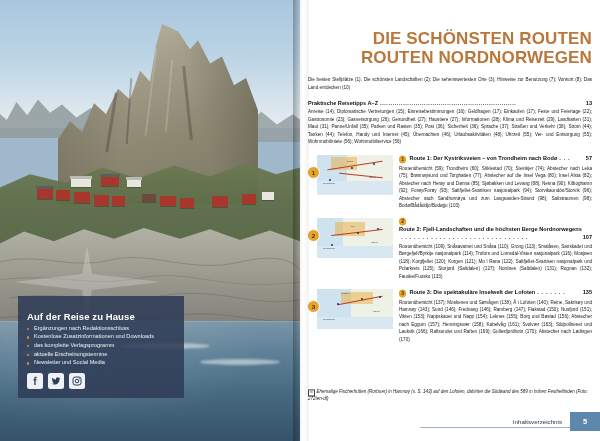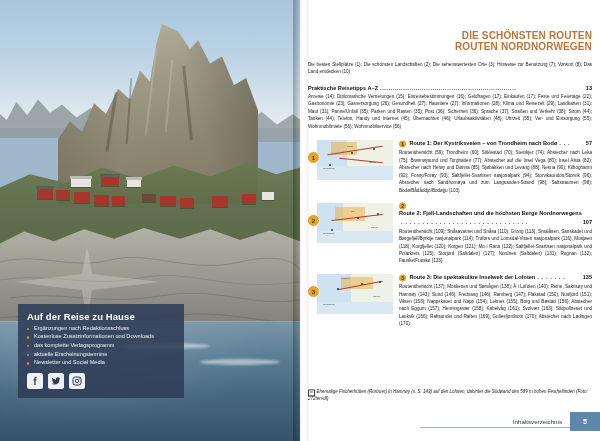--- a/index.html
+++ b/index.html
@@ -66,21 +66,21 @@
     opacity:.7;}
   .sea-foam{position:absolute;background:rgba(235,240,243,.55);border-radius:50%;filter:blur(1px);}
 
   
   .ghost{position:absolute;left:12px;top:236px;width:150px;height:92px;opacity:.22;}
 
   
   .promo{
     position:absolute;left:18px;bottom:43px;width:166px;
     background:rgba(47,60,86,.88);
-    padding:8px 9px 9px 9px;
+    padding:16px 9px 9px 9px;
     box-sizing:border-box;
     color:#ffffff;
   }
   .promo h3{margin:0 0 1px 0;font-size:9.5px;font-weight:bold;letter-spacing:.1px;line-height:1.15;}
   .promo .url{display:block;margin:0 0 6px 0;font-size:8.6px;font-weight:bold;color:#e08a2e;line-height:1.15;}
   .promo ul{margin:0;padding:0;list-style:none;}
   .promo li{position:relative;padding-left:7px;font-size:5.6px;line-height:1.55;color:#eef1f6;}
   .promo li::before{content:"";position:absolute;left:0;top:4px;width:2.4px;height:2.4px;background:#e08a2e;border-radius:50%;}
   .socials{display:flex;gap:5px;margin-top:6px;}
   .soc{width:16px;height:16px;border-radius:2.5px;background:#eef1f6;display:flex;align-items:center;justify-content:center;}
@@ -90,21 +90,21 @@
   .gutter{position:absolute;left:293px;top:0;width:16px;height:441px;
     background:linear-gradient(90deg,rgba(0,0,0,.28),rgba(0,0,0,.06) 42%,rgba(0,0,0,0) 62%,rgba(0,0,0,.05));
     pointer-events:none;z-index:6;}
 
   
   .right-page{position:relative;width:300px;height:441px;background:#ffffff;padding:0;box-sizing:border-box;}
   .toc{position:absolute;left:8px;top:30px;width:284px;}
 
   .toc-title{
     text-align:right;color:#b9773a;font-weight:bold;line-height:1.1;
-    font-size:10px;letter-spacing:.15px;margin:0 0 9px 0;
+    font-size:17px;letter-spacing:.15px;margin:0 0 9px 0;
   }
   .toc-title span{display:block;}
 
   .intro{font-size:4.6px;line-height:1.62;color:#1a1a1a;margin:0 0 9px 0;text-align:justify;}
 
   .sec{margin:0 0 9px 0;}
   .sec-head{
     display:flex;align-items:baseline;gap:0;
     font-size:5.6px;font-weight:bold;color:#111111;margin:0 0 2px 0;
   }

